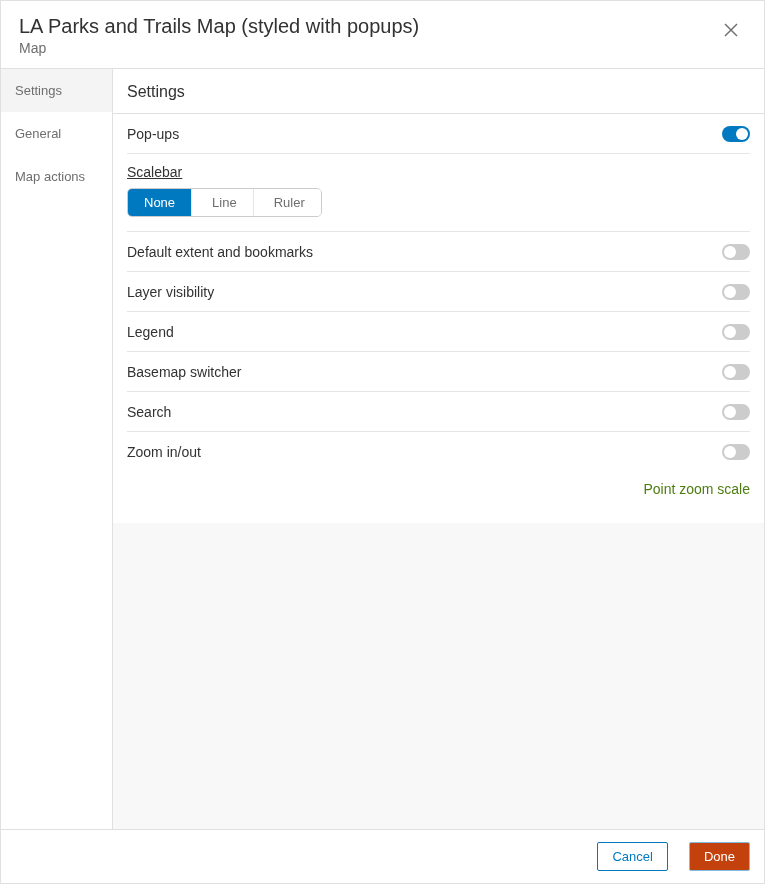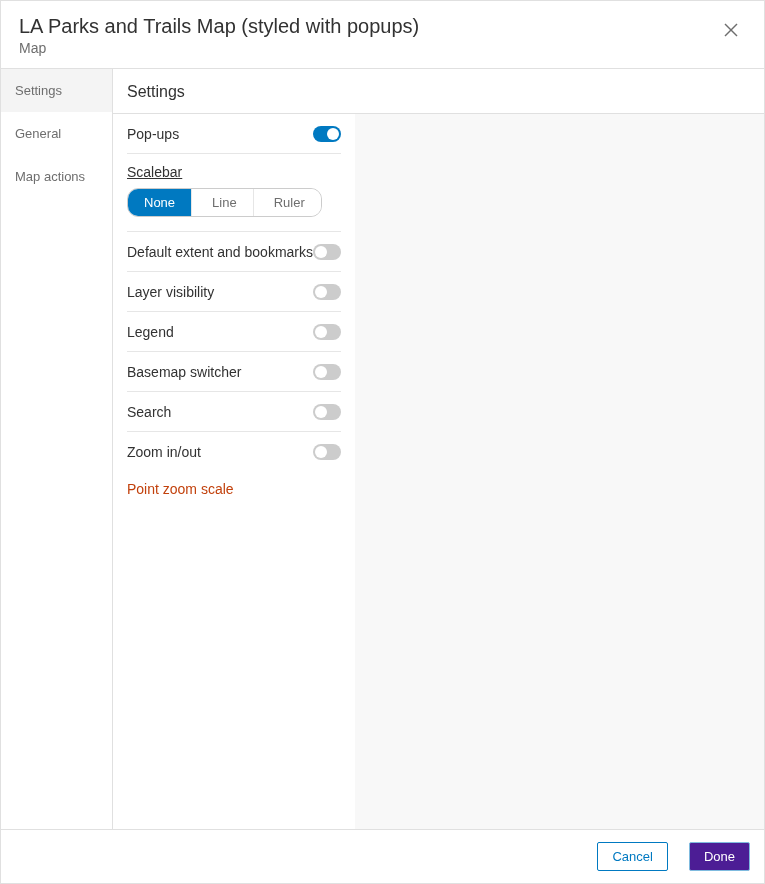--- a/index.html
+++ b/index.html
@@ -122,21 +122,21 @@
       border-radius: 50%;
       top: 2px;
       left: 2px;
       transition: left .1s;
     }
     .toggle.on .track { background: #0079c1; }
     .toggle.on .knob { left: 14px; }
     .seg-group {
       display: inline-flex;
       border: 1px solid #cccccc;
-      border-radius: 11px;
+      border-radius: 5px;
       overflow: hidden;
       margin-bottom: 14px;
     }
     .seg-btn {
       background: #ffffff;
       border: none;
       padding: 6px 16px;
       font-size: 13px;
       color: #6e6e6e;
       cursor: pointer;
@@ -151,22 +151,23 @@
     }
     .scalebar-label {
       padding: 10px 0 8px 0;
       font-size: 14px;
       color: #323232;
       text-decoration: underline;
     }
     .pzs-block { padding: 10px 0 14px 0; }
     .pzs-label {
       font-size: 14px;
-      color: #c2410c;
+      color: #4d7c0f;
       margin-bottom: 12px;
+      text-align: right;
     }
     .num-wrap {
       display: flex;
       border: 1px solid #cccccc;
     }
     .num-input {
       flex: 1;
       border: none;
       padding: 6px 10px;
       font-size: 14px;
@@ -205,29 +206,29 @@
       font-size: 13px;
       border-radius: 2px;
       cursor: pointer;
     }
     .btn-secondary {
       background: #ffffff;
       color: #0079c1;
       border: 1px solid #0079c1;
     }
     .btn-primary {
-      background: #4c1d95;
+      background: #c2410c;
       color: #ffffff;
       border: 1px solid #7fbbdf;
     }
     .gray-fill {
       flex: 1;
       background: #f8f8f8;
     }
-    .content-stack { display: flex; height: 100%; }
+    .content-stack { display: flex; flex-direction: column; height: 100%; }
   </style>
 </head>
 <body>
 
 <div class="header">
   <div class="header-left">
     <div class="title">LA Parks and Trails Map (styled with popups)</div>
     <div class="subtitle">Map</div>
   </div>
   <button class="close-btn">

